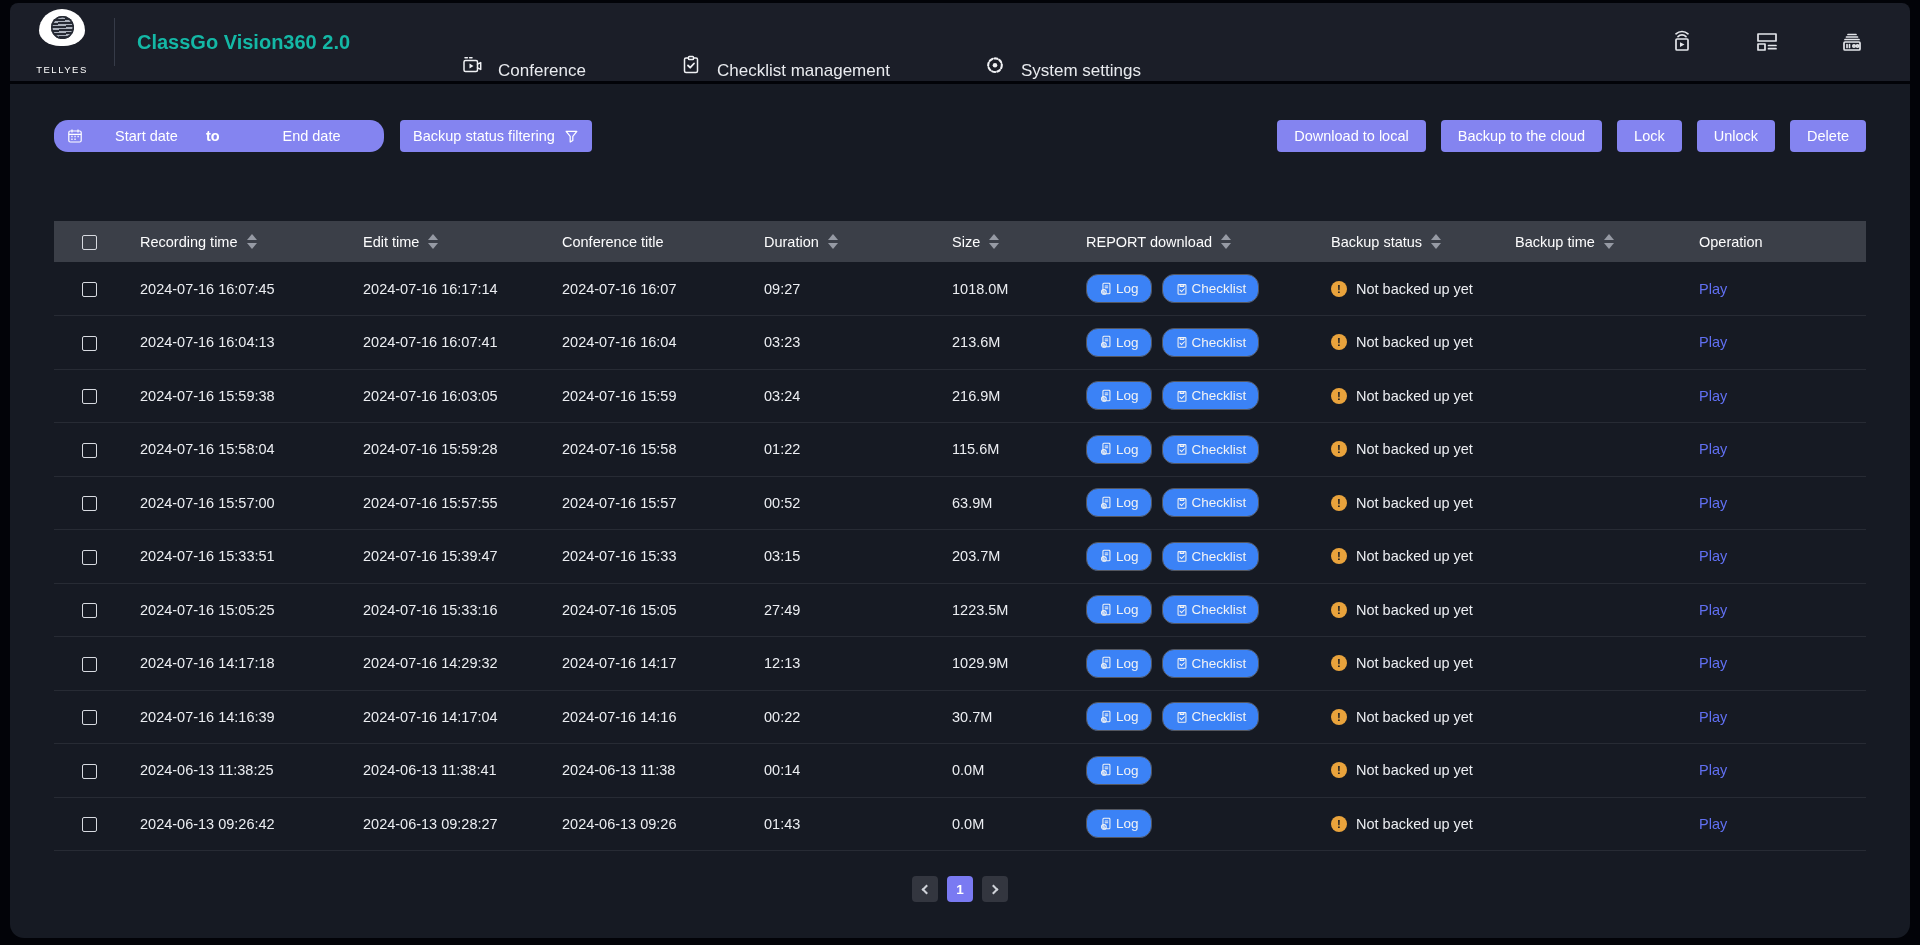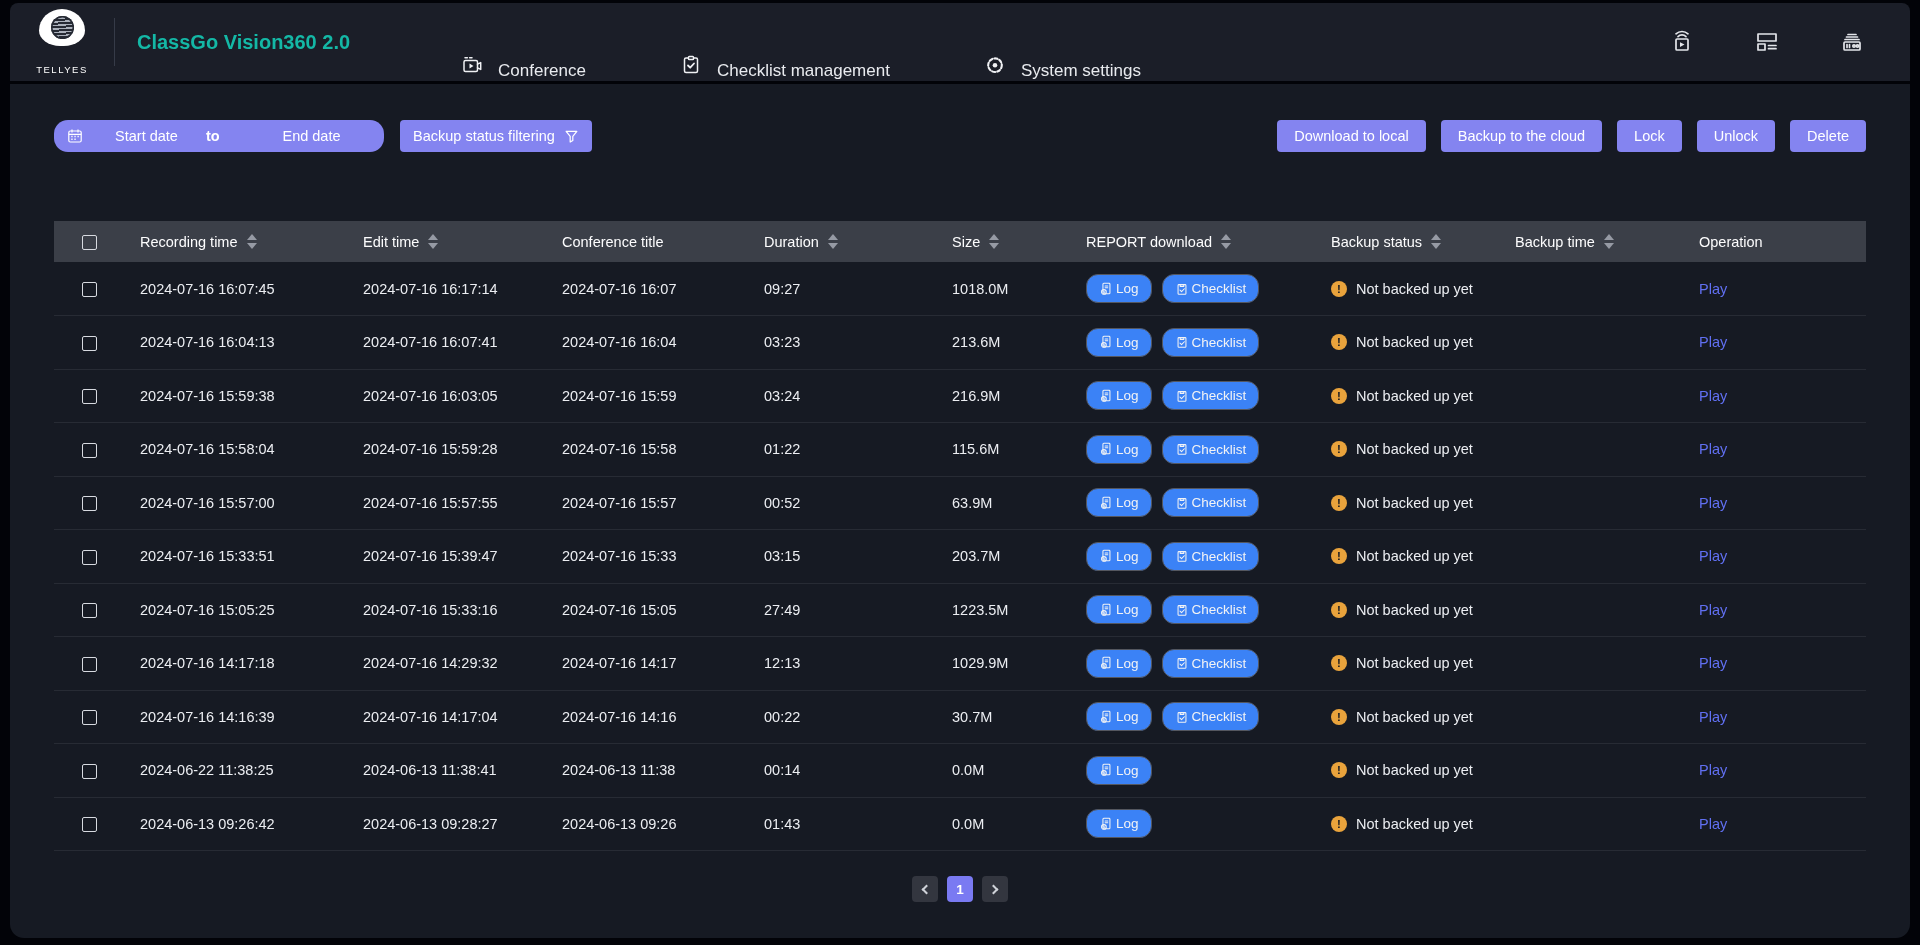--- a/index.html
+++ b/index.html
@@ -566,21 +566,21 @@
                 <span class="status">
                   <span class="warn-ico">!</span>
                   <span>Not backed up yet</span>
                 </span>
               </td>
               <td></td>
               <td><span class="play-link">Play</span></td>
             </tr>
             <tr>
               <td class="cb-cell"><span class="checkbox"></span></td>
-              <td>2024-06-22 11:38:25</td>
+              <td>2024-06-13 11:38:25</td>
               <td>2024-06-13 11:38:41</td>
               <td>2024-06-13 11:38</td>
               <td>00:14</td>
               <td>0.0M</td>
               <td><button class="mini-btn">
                   <svg width="14" height="14" viewBox="0 0 16 16">
                     <rect x="4.5" y="1.5" width="8" height="12" rx="1"></rect>
                     <path d="M7 4.5h3M7 6.5h3"></path>
                     <circle cx="5.6" cy="11.4" r="2.7"></circle>
                     <path d="M5.6 10.3v1.3h1.1"></path>

